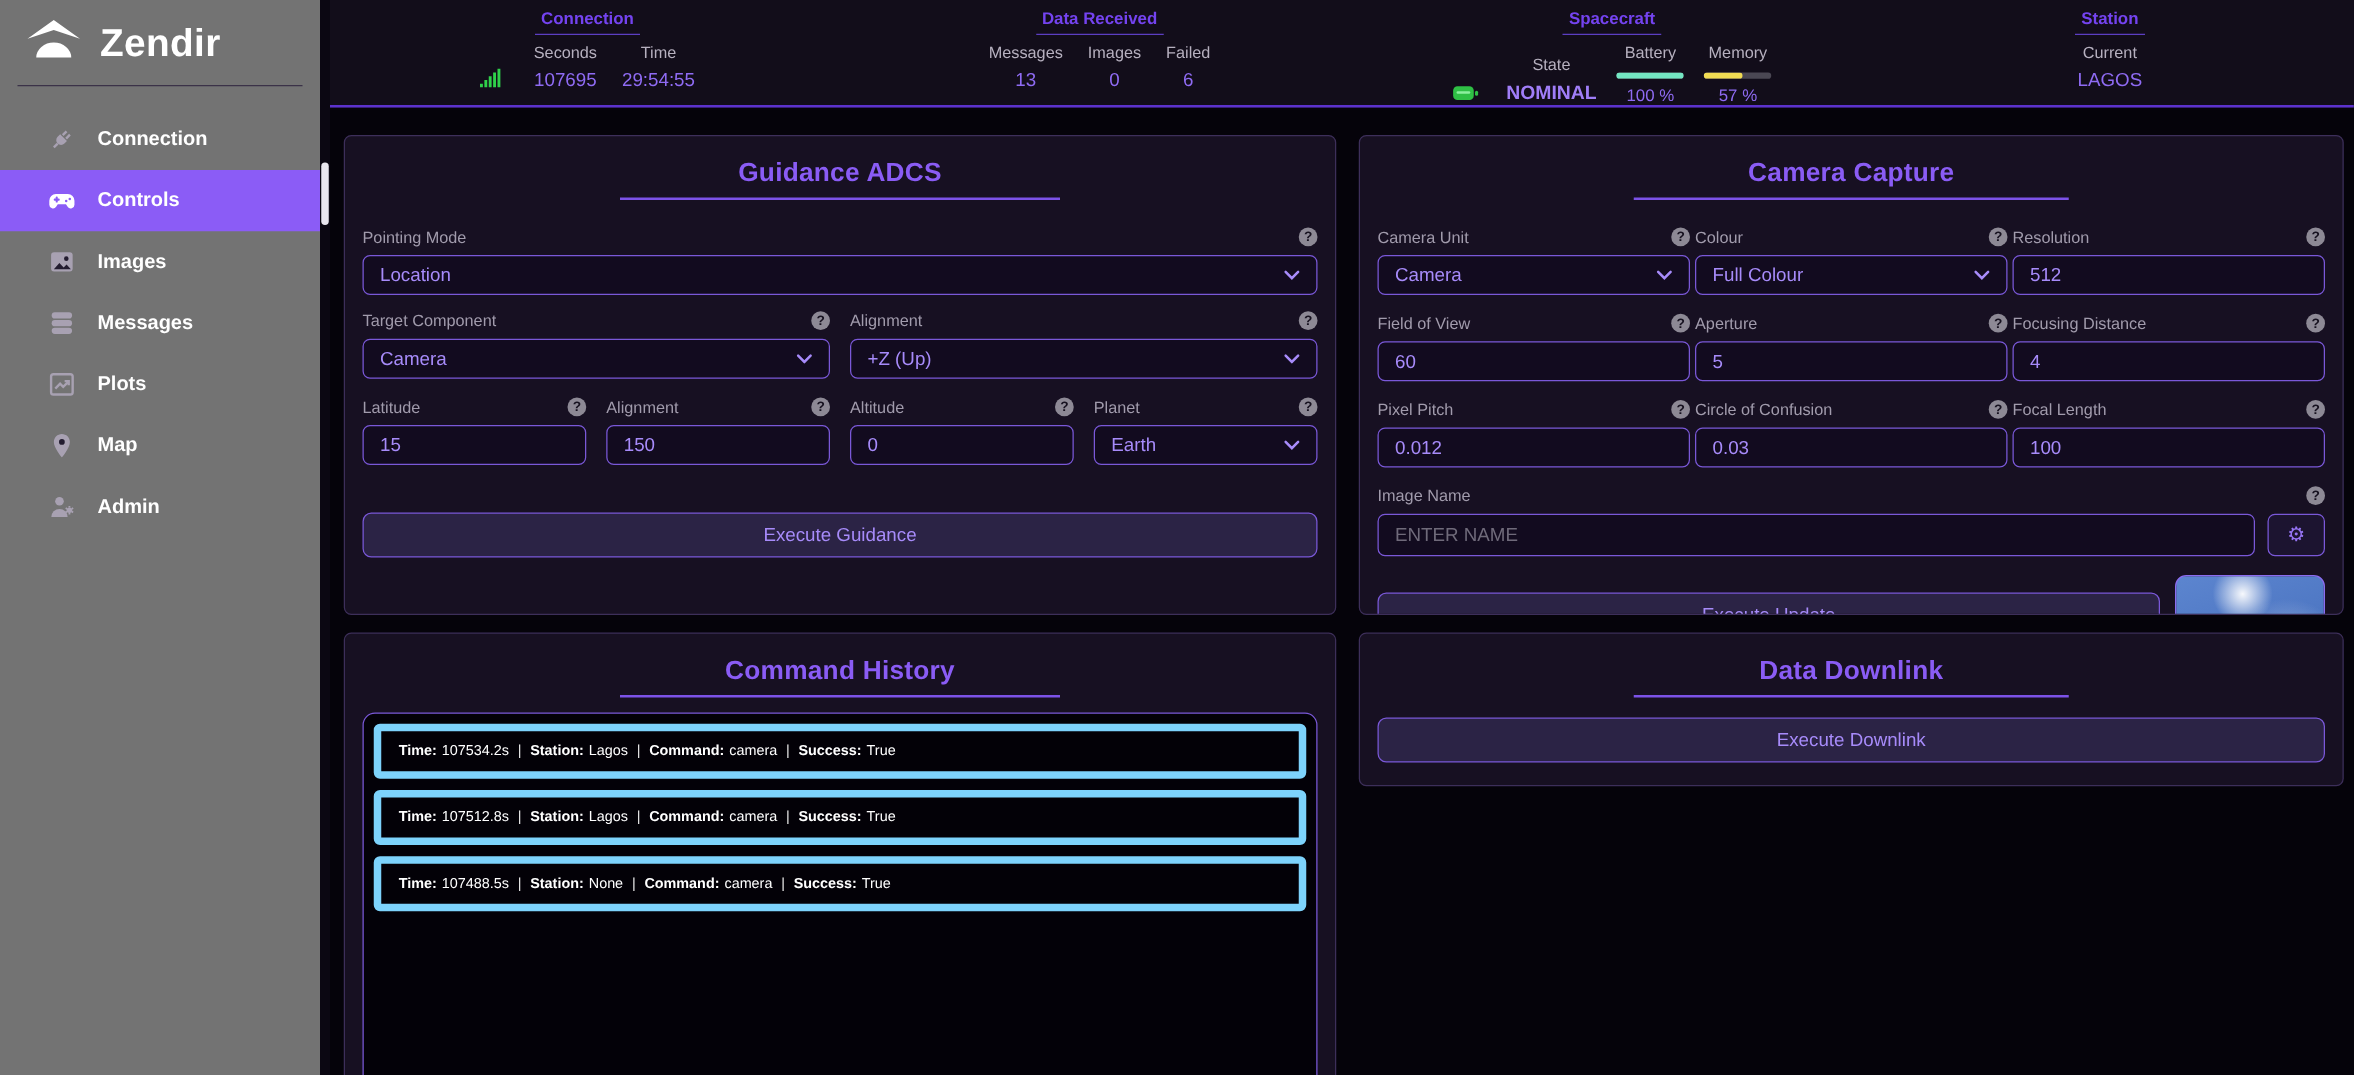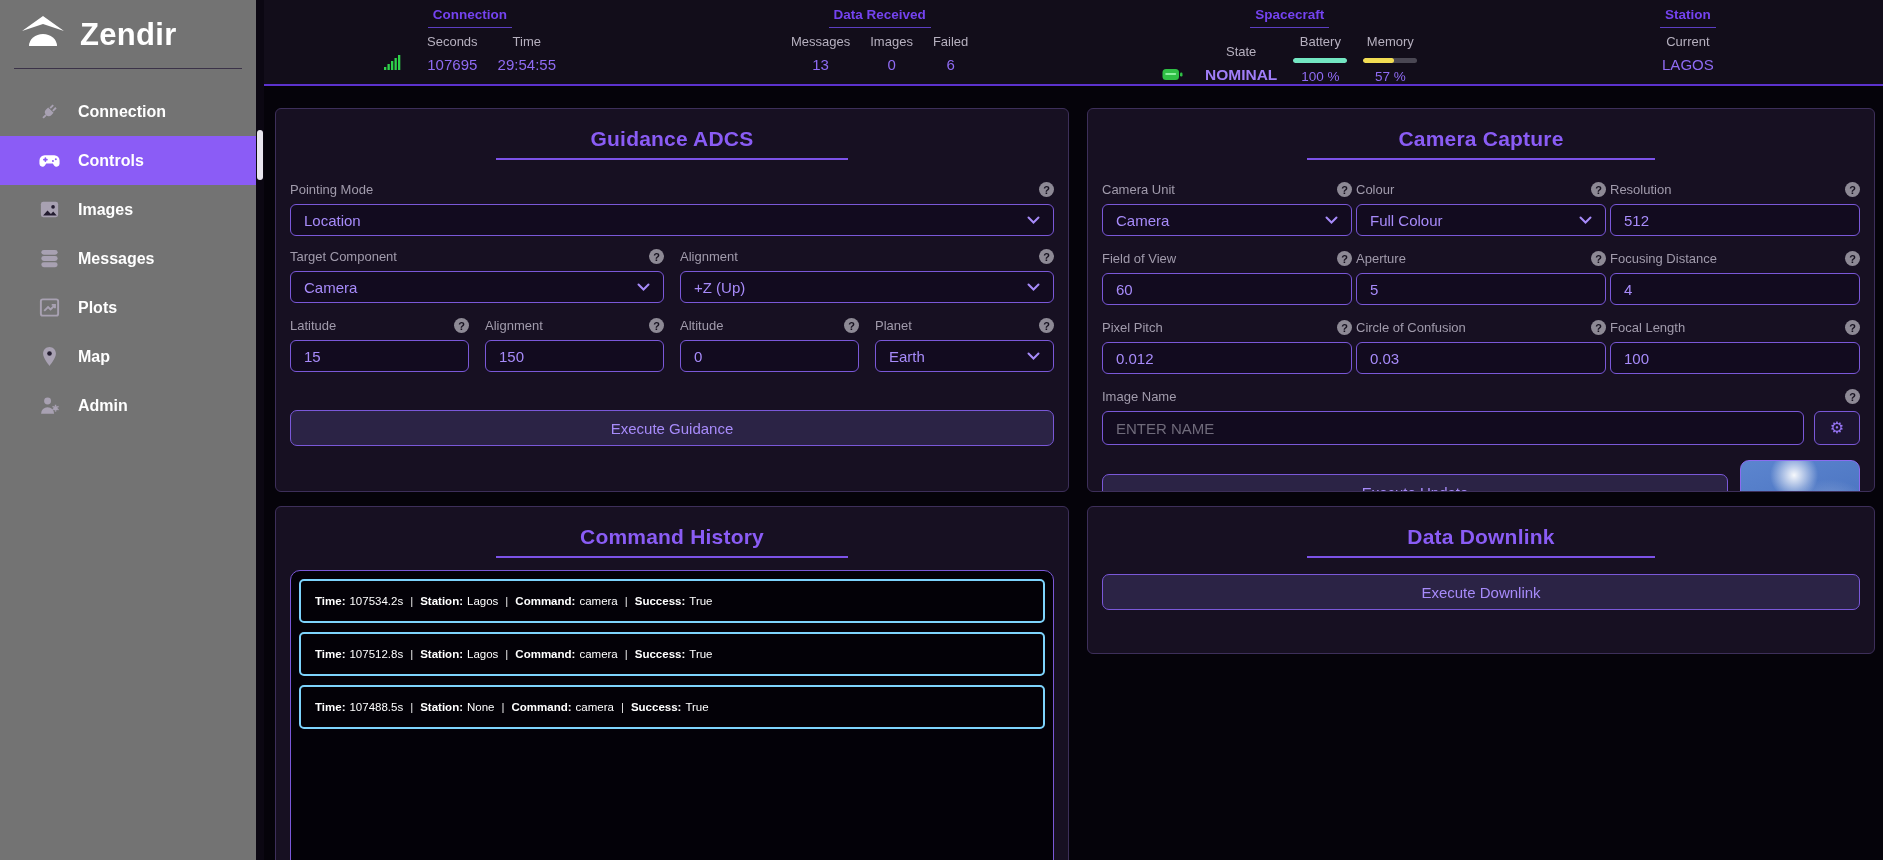--- a/index.html
+++ b/index.html
@@ -42,21 +42,21 @@
   .bar-battery i { background:#73e6c2; }
   .bar-memory i { background:#f1dc53; }
   .bar + .tb-value { margin-top:6px; }
 
   
   .main { margin-left:264px; padding:22px 8px 0 11px; display:grid;
     grid-template-columns:794px 788px; gap:14px 18px; align-items:start; }
   .panel { background:#171022; border:1px solid #3d2f5a; border-radius:6px; padding:18px 14px; overflow:hidden; }
   #panel-guidance, #panel-camera { height:384px; }
   #panel-history { height:420px; }
-  #panel-downlink { height:148px; }
+  #panel-downlink { height:123px; }
   .panel-title { text-align:center; font-size:21px; font-weight:700; color:#8a5cf5; letter-spacing:.2px; }
   .panel-underline { width:46%; margin:7px auto 0; border-bottom:2px solid #7c52e8; }
 
   
   .f-label-row { display:flex; justify-content:space-between; align-items:center; height:17px; margin-bottom:6px; }
   .f-label { font-size:13px; color:#a19bac; }
   .help { width:15px; height:15px; border-radius:50%; background:#8d8995; color:#16111f;
     font-size:11px; font-weight:700; display:flex; align-items:center; justify-content:center; cursor:pointer; }
   .control { height:32px; background:#120b1f; border:1px solid #7a58d8; border-radius:6px;
     display:flex; align-items:center; padding:0 13px; color:#a78bfa; font-size:15px; width:100%; }
@@ -83,21 +83,21 @@
   .thumb { width:120px; height:120px; border:1px solid #8b6cf0; border-radius:9px; flex:0 0 auto;
     background:
       radial-gradient(40px 40px at 45% 12%, rgba(255,255,255,.95), rgba(255,255,255,0) 60%),
       radial-gradient(55px 48px at 85% 88%, #8fbf9a, rgba(143,191,154,0) 70%),
       radial-gradient(45px 35px at 5% 92%, #e2d3ac, rgba(226,211,172,0) 70%),
       radial-gradient(60px 50px at 75% 45%, #8fa8d8, rgba(143,168,216,0) 70%),
       linear-gradient(160deg, #5c85cf, #3d66b5); }
 
   .h-box { margin-top:12px; border:1px solid #7a58d8; border-radius:10px; background:#030108;
     padding:8px; display:flex; flex-direction:column; gap:9px; height:330px; }
-  .entry { border:2px solid #7dd3fc; border-radius:5px; background:#030107; min-height:44px;
+  .entry { border:6px solid #7dd3fc; border-radius:5px; background:#030107; min-height:44px;
     display:flex; align-items:center; padding:0 14px; color:#ffffff; font-size:11.5px; gap:4px; }
   .entry .bl { font-weight:700; }
   .entry .sep { margin:0 3px; color:#e8e8e8; }
 
   .d-exec { margin-top:16px; }
 </style>
 </head>
 <body>
 
 <div class="sidebar">

